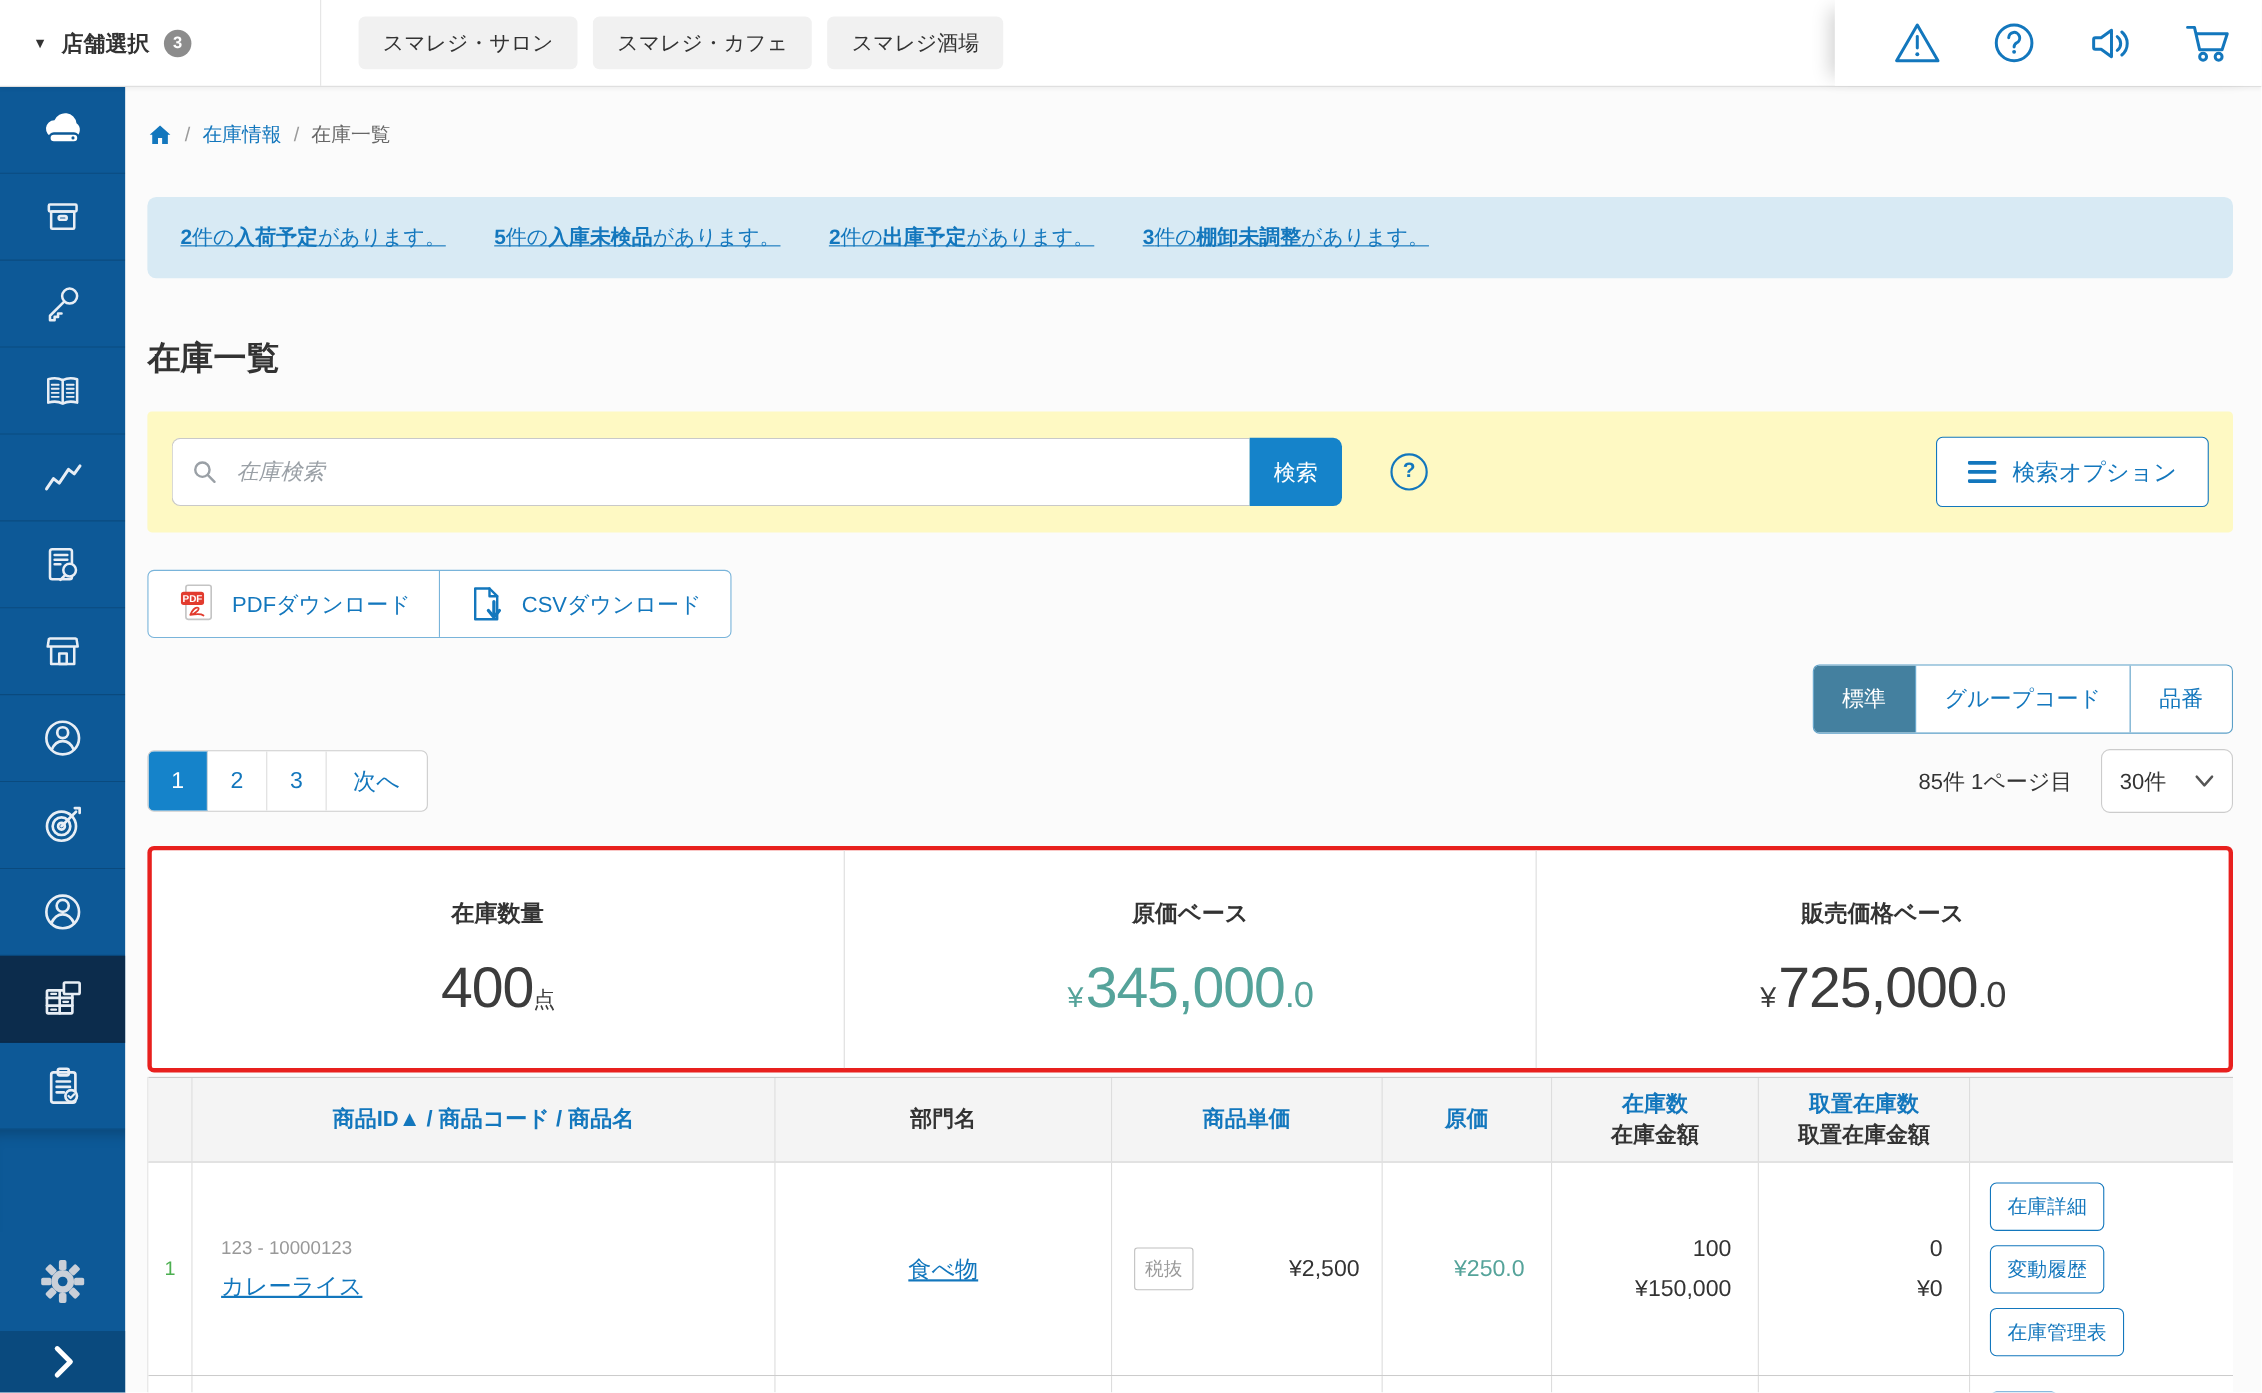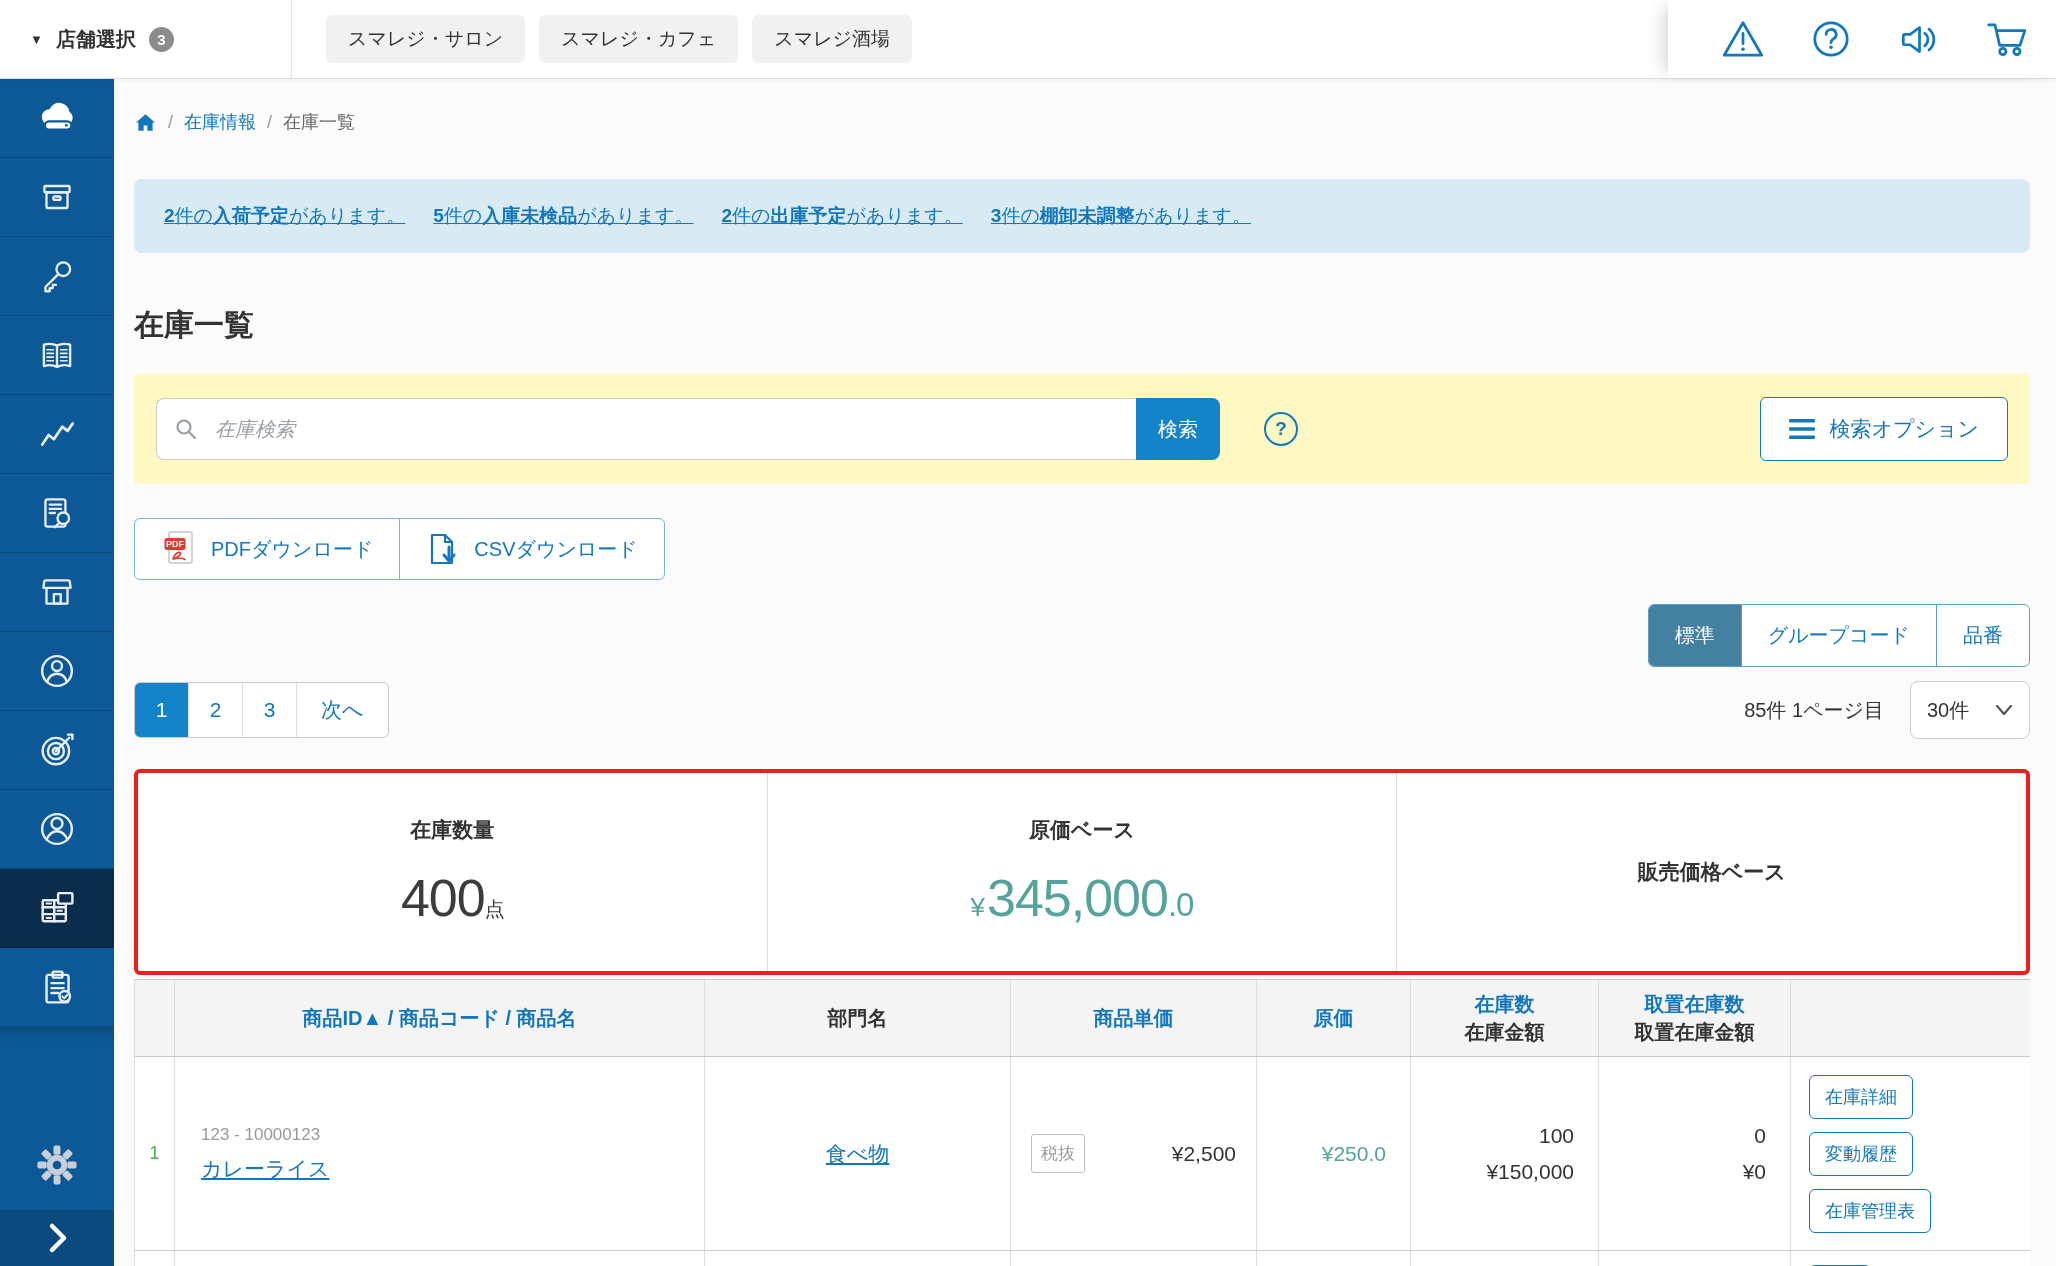--- a/index.html
+++ b/index.html
@@ -33,21 +33,21 @@
 
   
   .content { flex:1; background:#fbfbfb; padding:0 26px 0 20px; overflow:hidden; }
 
   .breadcrumb { margin-top:30px; height:26px; display:flex; align-items:center; gap:11px; font-size:18px; }
   .bc-link { color:#1377bd; cursor:pointer; }
   .bc-sep { color:#9a9a9a; }
   .bc-cur { color:#666; }
 
   .notifbar { margin-top:44px; height:74px; background:#d8eaf4; border-radius:8px;
-    display:flex; align-items:center; gap:28px; padding:0 30px; }
+    display:flex; align-items:center; gap:44px; padding:0 30px; }
   .notif { color:#1377bd; font-size:19px; text-decoration:underline; cursor:pointer; }
   .notif .b { font-weight:bold; }
 
   .page-title { margin-top:52px; font-size:30px; font-weight:bold; color:#333; }
 
   .search-panel { margin-top:28px; height:110px; background:#fef9c3; border-radius:4px;
     display:flex; align-items:center; padding:0 22px; }
   .search-box { display:flex; width:1064px; height:62px; position:relative; }
   .search-box input { flex:1; border:1px solid #c9c9c9; border-right:none; border-radius:8px 0 0 8px;
     padding:0 20px 0 58px; font-size:20px; color:#333; outline:none; background:#fff;
@@ -366,20 +366,21 @@
       <div class="sum-cell">
         <div class="sum-label">在庫数量</div>
         <div class="sum-value"><span class="num">400</span><span class="unit">点</span></div>
       </div>
       <div class="sum-cell">
         <div class="sum-label">原価ベース</div>
         <div class="sum-value teal"><span class="cur">¥</span><span class="num">345,000</span><span class="dec">.0</span></div>
       </div>
       <div class="sum-cell">
         <div class="sum-label">販売価格ベース</div>
+        <div class="sum-value"><span class="cur">¥</span><span class="num">725,000</span><span class="dec">.0</span></div>
       </div>
     </div>
 
     <div class="tbl">
       <div class="tgrid thead">
         <div class="th"></div>
         <div class="th link">商品ID▲ / 商品コード / 商品名</div>
         <div class="th">
             <span class="dark">部門名</span>
           </div>

